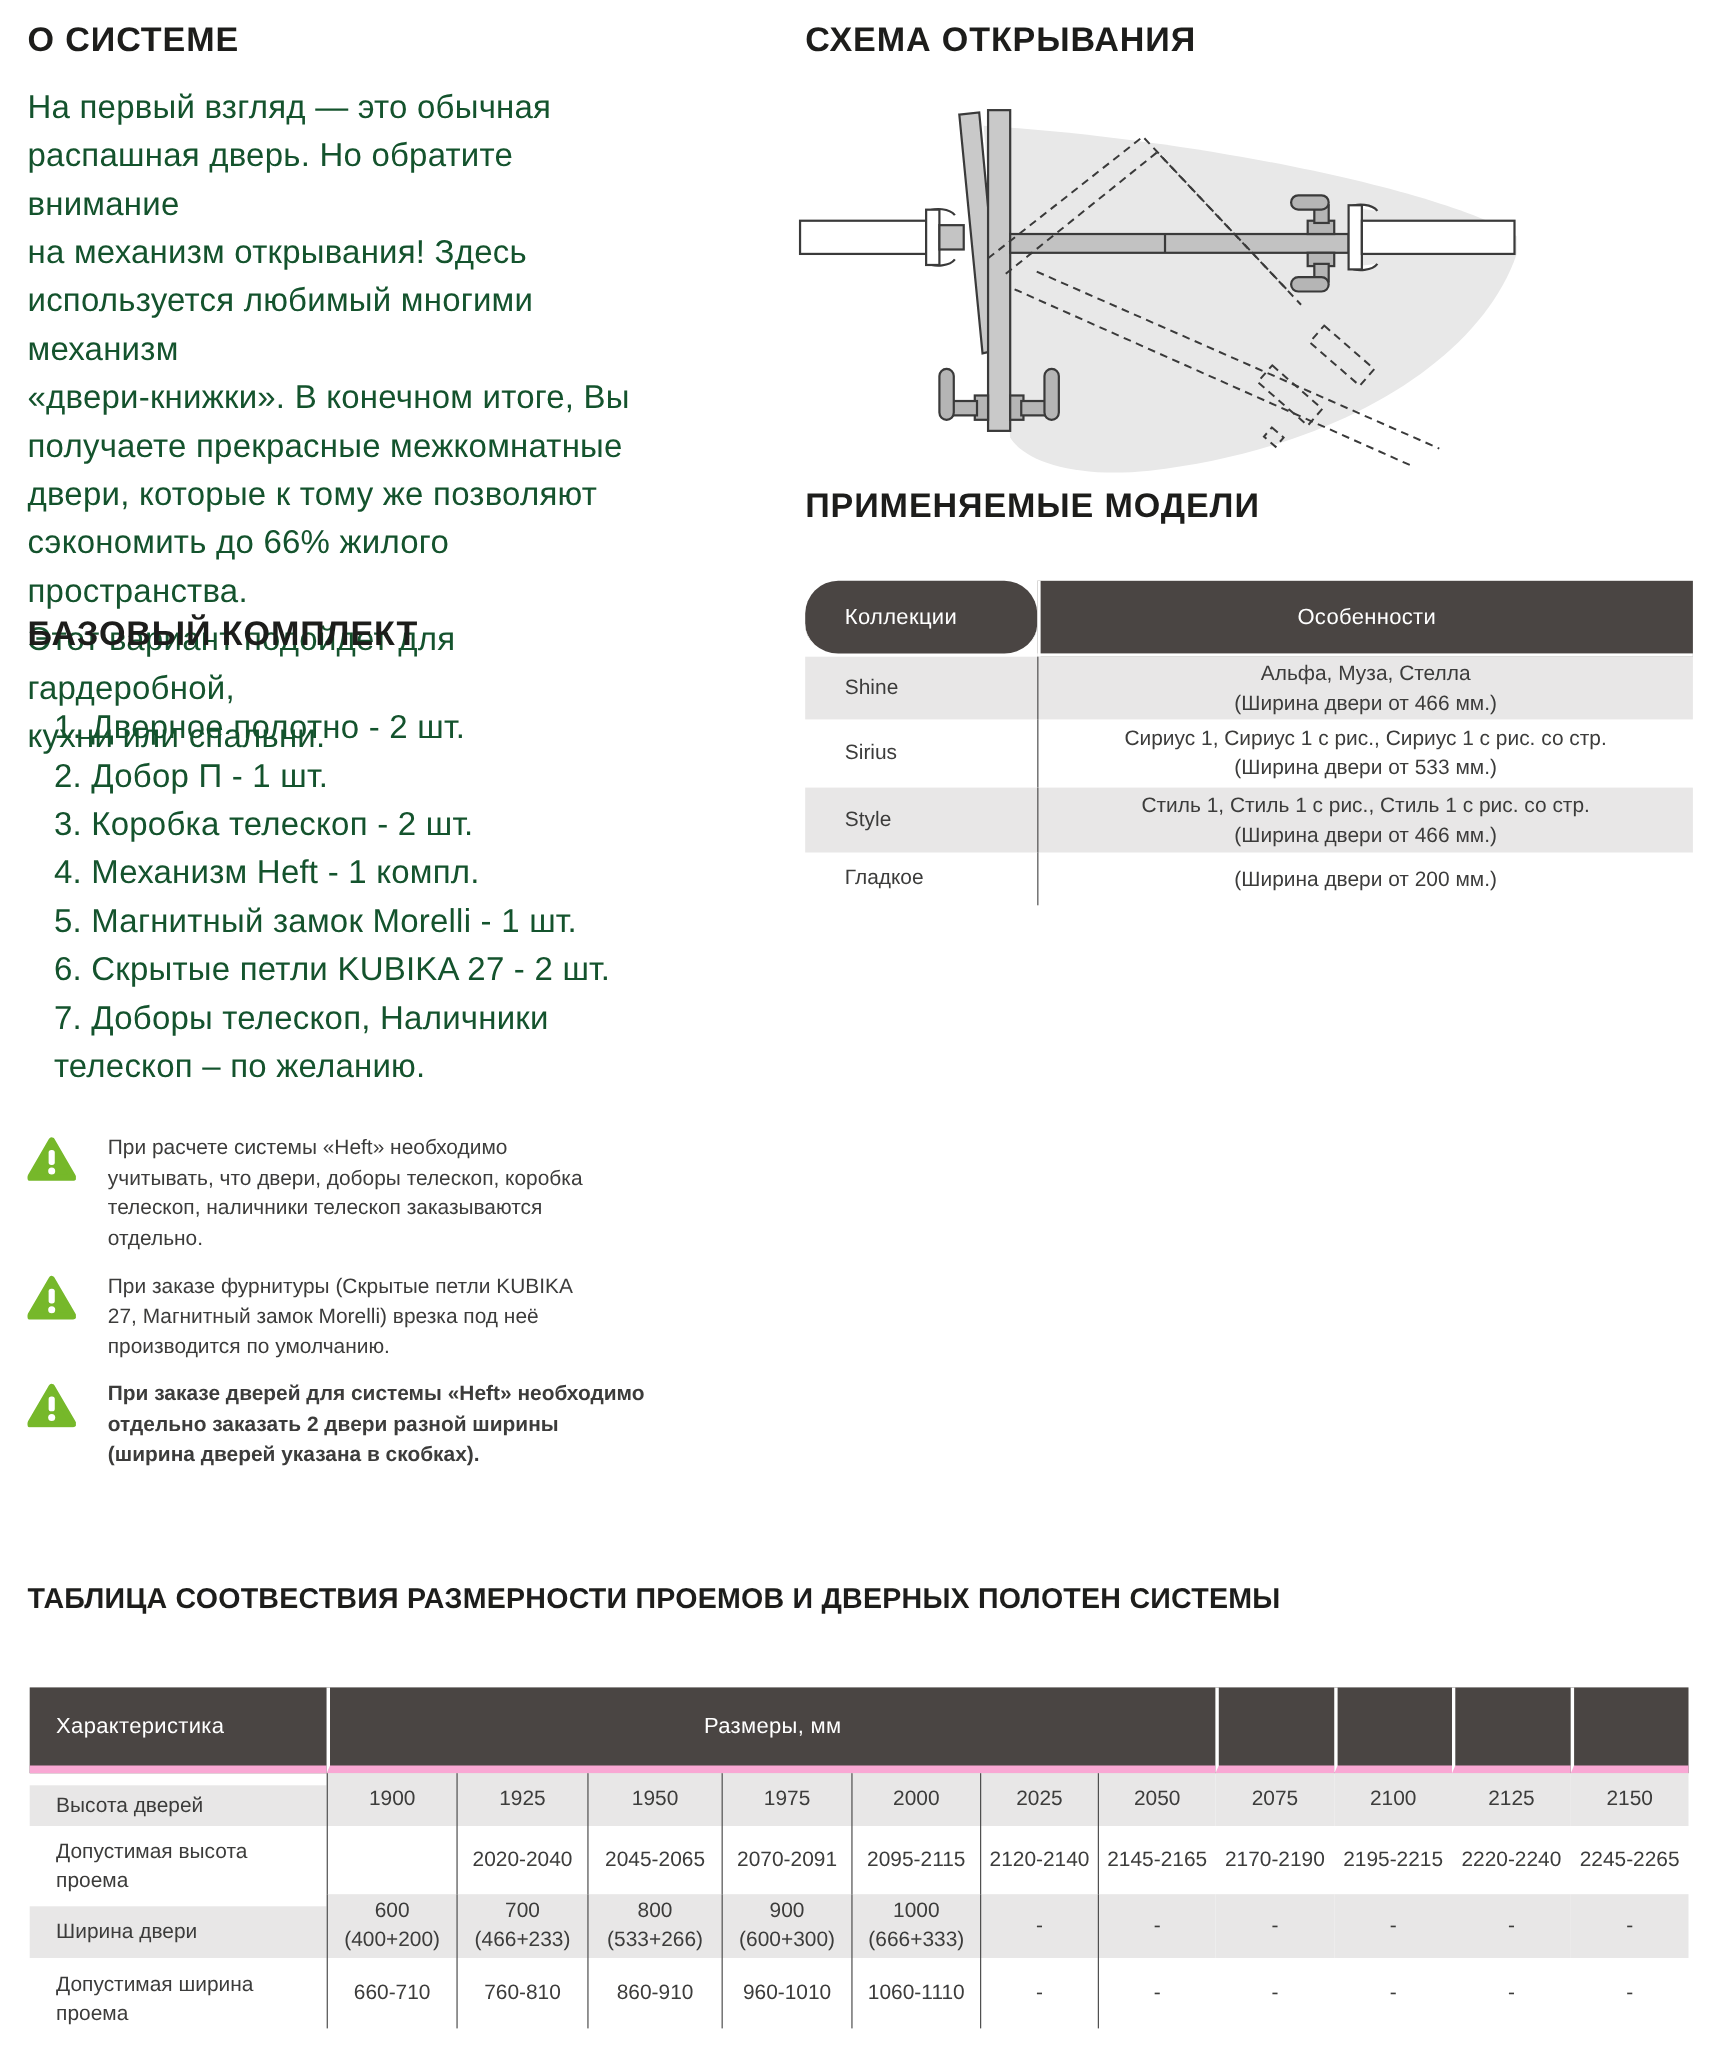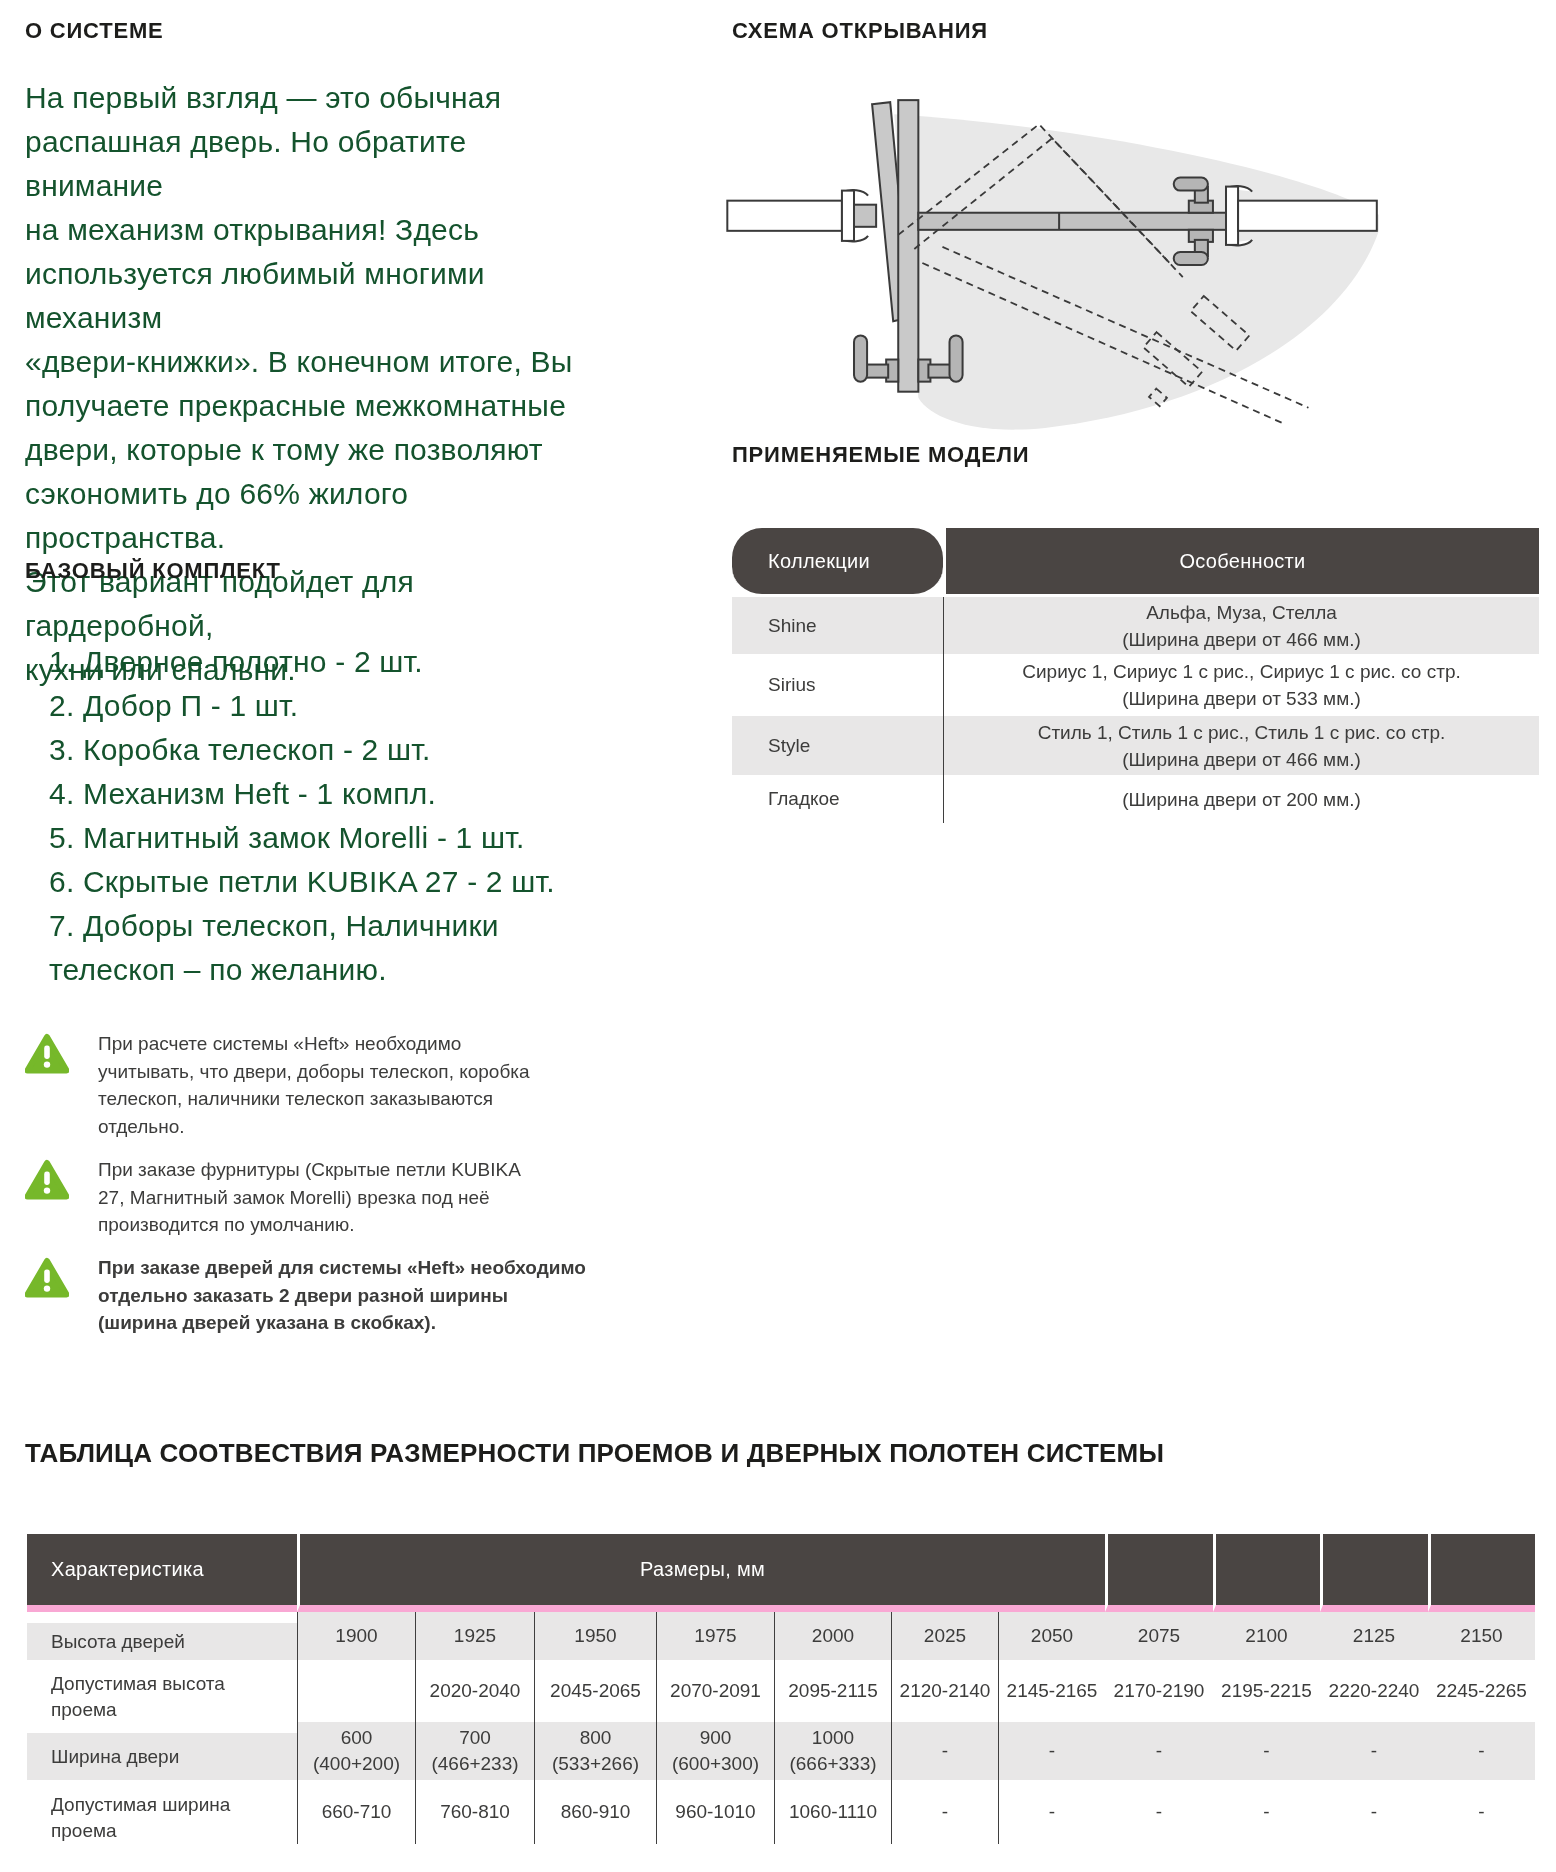--- a/index.html
+++ b/index.html
@@ -1,20 +1,20 @@
 <!DOCTYPE html>
 <html><head>
 <meta charset="utf-8">
 <style>
   * { margin:0; padding:0; box-sizing:border-box; }
   html,body { background:#fff; }
   body { width:1556px; height:1872px; position:relative; overflow:hidden;
          font-family:"Liberation Sans","DejaVu Sans",sans-serif; color:#3c3c3b; }
   .abs { position:absolute; }
-  h2.sec { font-size:22px; font-weight:700; color:#1d1d1b; letter-spacing:.8px; }
+  h2.sec { font-size:31px; font-weight:700; color:#1d1d1b; letter-spacing:.8px; }
   .bigtext { font-size:30px; line-height:44px; color:#14532d; white-space:pre-line; letter-spacing:.2px; }
   .warn { display:flex; align-items:flex-start; }
   .warn-text { font-size:19px; line-height:27.5px; white-space:pre-line; padding-left:29px; color:#3c3c3b; }
   .warn svg { flex:0 0 auto; margin-top:3px; }
 
   
   .mtable { display:grid; grid-template-columns:211px 596px; grid-template-rows:69px 57px 62px 59px 48px; }
   .m-h { background:#4a4543; color:#fff; font-size:20px; letter-spacing:.3px;
          display:flex; align-items:center; border-bottom:3px solid #fff; }
   .m-h.first { padding-left:36px;border-radius:30px; }

